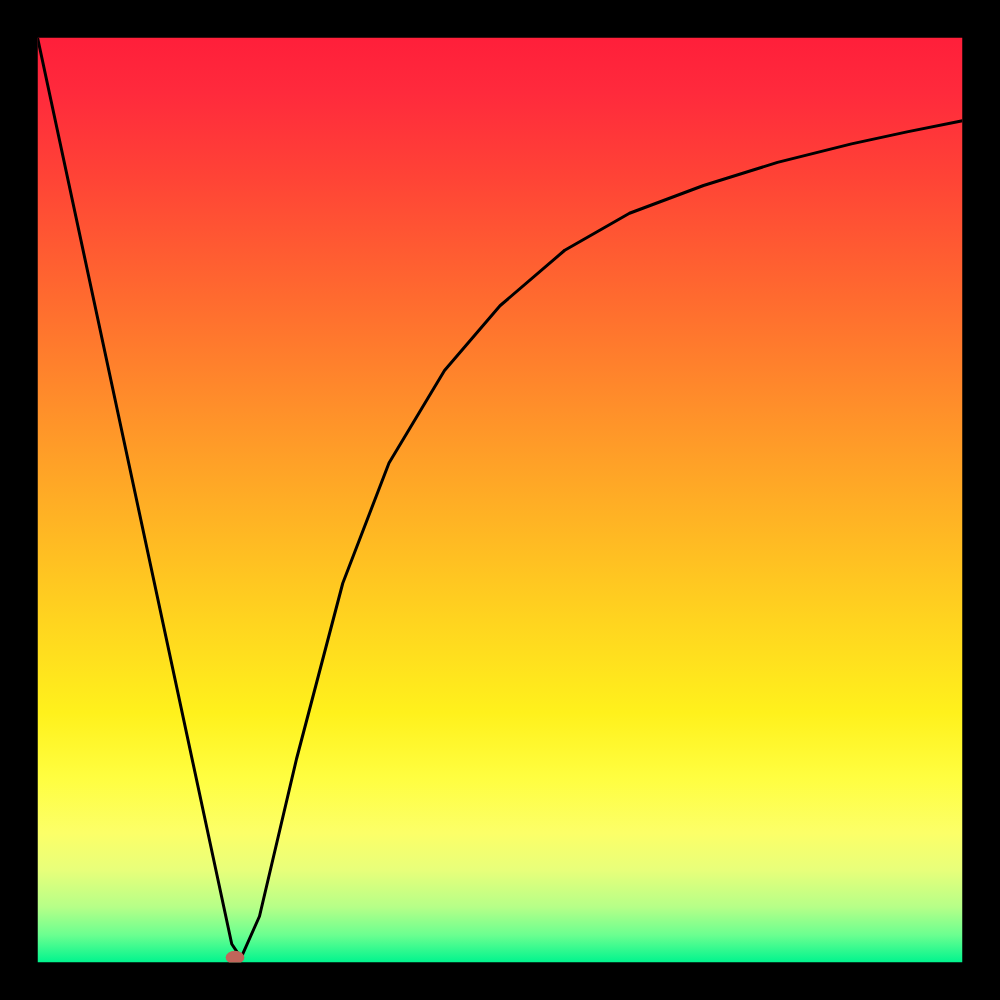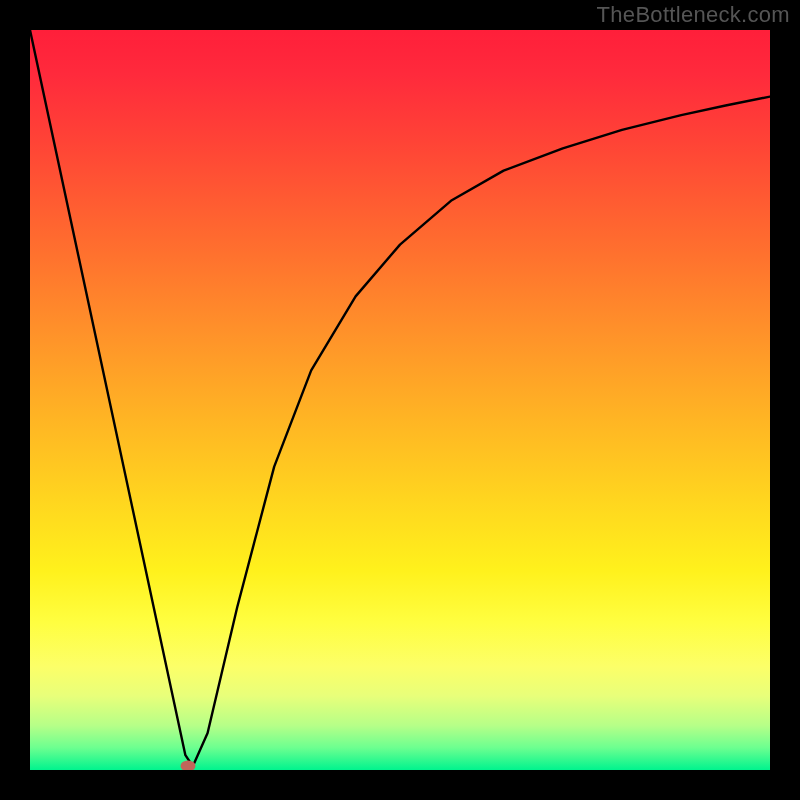--- a/index.html
+++ b/index.html
@@ -70,21 +70,20 @@
     border-radius: 50%;
     background: #c0655a;
     transform: translate(-50%, -50%);
     z-index: 20;
   }
 </style>
 </head>
 <body>
 
 <div class="frame">
-  <div class="watermark">TheBottleneck.com</div>
 
   <div class="plot">
     <div class="gradient"></div>
 
     <svg class="curve" viewBox="0 0 740 740" preserveAspectRatio="none">
       <path fill="none" stroke="#000" stroke-width="2.4" stroke-linejoin="round" stroke-linecap="round" d="M0.0 0.0 L155.4 725.2 L162.8 736.3 L177.6 703.0 L207.2 577.2 L244.2 436.6 L281.2 340.4 L325.6 266.4 L370.0 214.6 L421.8 170.2 L473.6 140.6 L532.8 118.4 L592.0 99.9 L651.2 85.1 L695.6 75.5 L740.0 66.6"></path>
     </svg>
 
     <div class="marker" style="left: 157.62px; top: 735.56px; background: rgb(192, 101, 90);"></div>
   </div>

